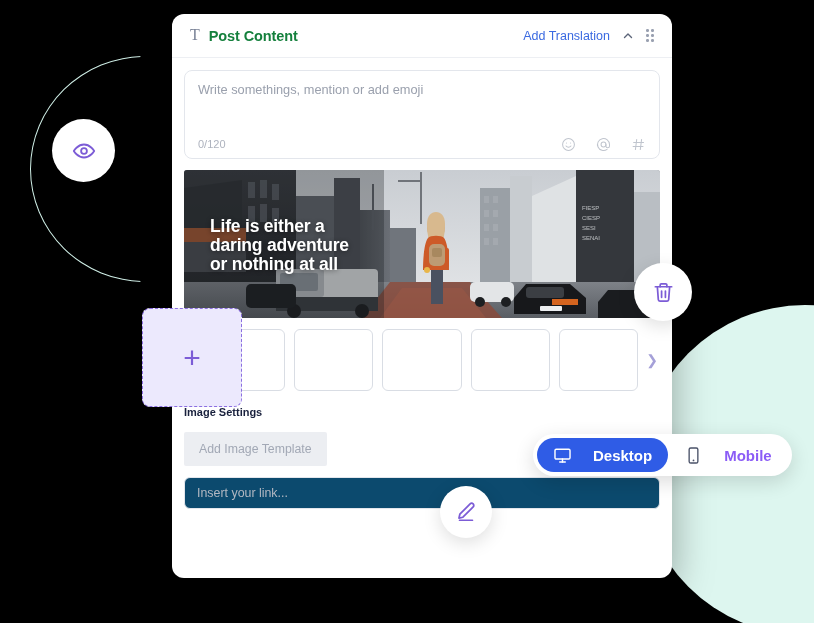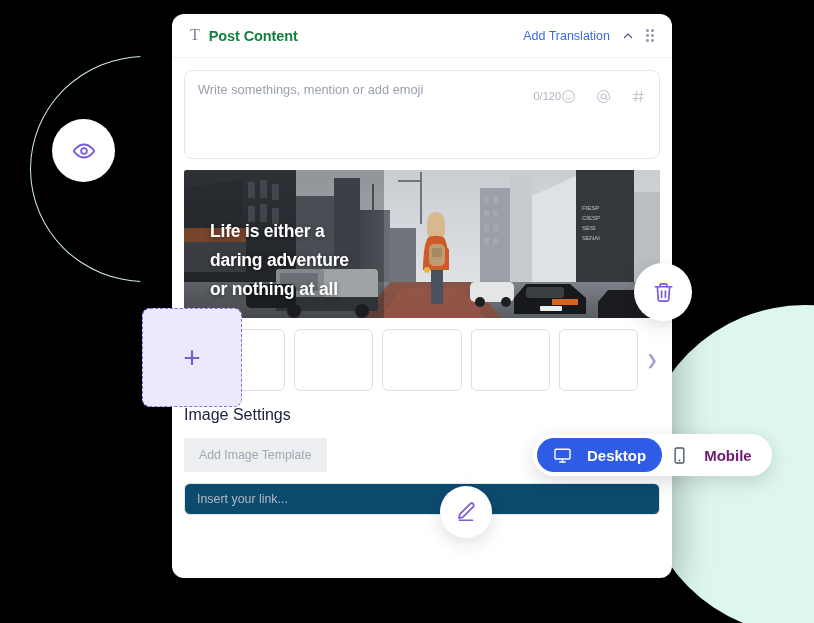--- a/index.html
+++ b/index.html
@@ -53,41 +53,41 @@
     display: grid; grid-template-columns: repeat(2, 3px);
     grid-template-rows: repeat(3, 3px); gap: 2px; cursor: grab;
   }
   .drag-dots i { display: block; width: 2.6px; height: 2.6px; background: #9aa1b1; border-radius: 50%; }
 
   
   .composer-wrap { padding: 12px 12px 0 12px; }
   .composer {
     border: 1px solid #e3e6ec; border-radius: 8px;
     height: 89px; padding: 11px 13px 0 13px;
-    display: flex; flex-direction: row;
+    display: flex; flex-direction: column;
     background: #fff;
   }
   .composer-placeholder { font-size: 12.8px; color: #9aa0ad; flex: 1; }
   .composer-foot { display: flex; align-items: center; height: 28px; }
   .counter { font-size: 11px; color: #aeb3be; flex: 1; }
   .comp-icons { display: flex; align-items: center; gap: 20px; color: #c4c8d1; }
   .comp-icons span { font-size: 14px; line-height: 1; cursor: pointer; color: #c0c5ce; }
   .comp-icons svg { display: block; }
 
   
   .hero {
     position: relative; margin: 11px 12px 0 12px;
     height: 148px; border-radius: 3px; overflow: hidden;
     background: linear-gradient(180deg,#8d9299 0%,#6f757c 55%,#5d6268 100%);
   }
   .hero-bg { position: absolute; inset: 0; }
   .hero-quote {
     position: absolute; left: 26px; top: 47px;
     color: #ffffff; font-size: 17.5px; font-weight: bold;
-    line-height: 29px; letter-spacing: -0.2px;
+    line-height: 19px; letter-spacing: -0.2px;
     text-shadow: 0 1px 5px rgba(0,0,0,0.45);
     white-space: pre-line;
   }
 
   
   .thumbs {
     position: relative; margin: 0 12px; height: 72px;
     display: flex; align-items: center; padding: 0 22px; gap: 9px;
     margin-top: 6px;
   }
@@ -98,21 +98,21 @@
   .car-arrow {
     position: absolute; top: 50%; transform: translateY(-50%);
     color: #a5a0d8; font-size: 14px; cursor: pointer; line-height: 1;
     user-select: none;
   }
   .car-prev { left: 2px; }
   .car-next { right: 2px; }
 
   
   .settings { padding: 10px 12px 0 12px; }
-  .settings-title { font-size: 16px; font-weight: normal; color: #19213d; }
+  .settings-title { font-size: 11px; font-weight: bold; color: #19213d; }
   .tpl-btn {
     margin-top: 14px; display: inline-block;
     background: #eceef2; color: #a2a8b5;
     border: none; border-radius: 2px;
     font-size: 12.3px; padding: 10px 15px;
     font-family: "Liberation Sans", sans-serif; cursor: pointer;
   }
   .link-row { display: flex; align-items: center; gap: 7px; margin-top: 18px; }
   .link-label { font-size: 12.8px; font-weight: bold; color: #19213d; }
   .link-input {
@@ -153,27 +153,27 @@
   .add-card .plus { color: #7c5cd6; font-size: 30px; line-height: 1; font-weight: 300; }
 
   
   .device-toggle {
     position: absolute; left: 533px; top: 434px;
     height: 42px; background: #ffffff; border-radius: 21px;
     display: flex; align-items: center; padding: 4px;
     box-shadow: 0 6px 20px rgba(0,0,0,0.14);
   }
   .dev-opt {
-    display: flex; align-items: center; gap: 15px;
+    display: flex; align-items: center; gap: 21px;
     height: 34px; padding: 0 16px; border-radius: 17px;
     font-size: 15px; font-weight: bold; cursor: pointer;
     white-space: nowrap;
   }
   .dev-opt.active { background: #2f5ce6; color: #ffffff; }
-  .dev-opt.inactive { color: #701a75; background: transparent; padding-left: 8px; }
+  .dev-opt.inactive { color: #8b5cf6; background: transparent; }
 </style>
 </head>
 <body>
 
 <div id="stage">
 
   <div class="mint-circle"></div>
   <div class="mint-arc"></div>
 
   <div class="card">

